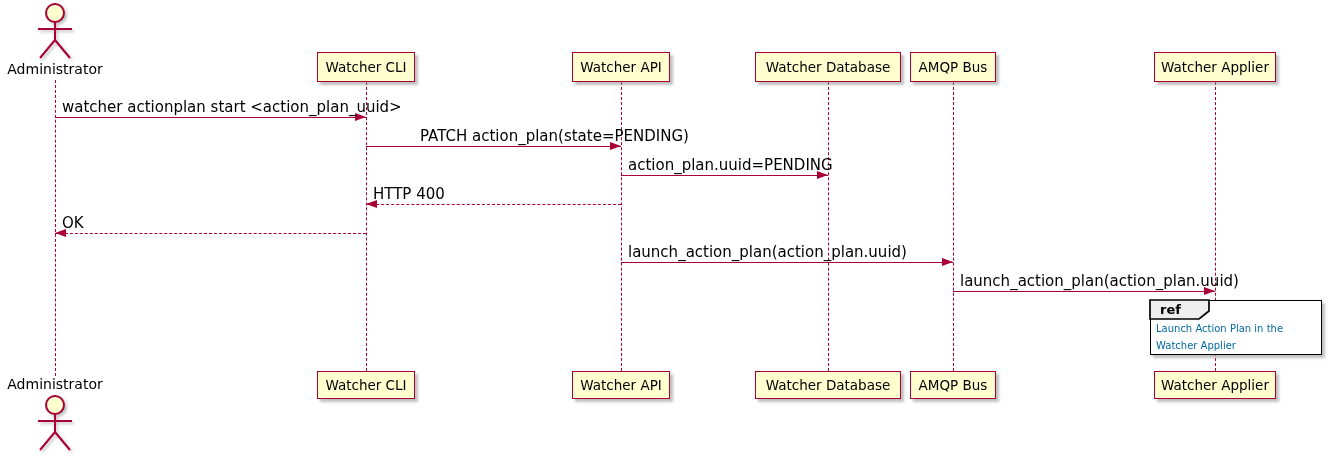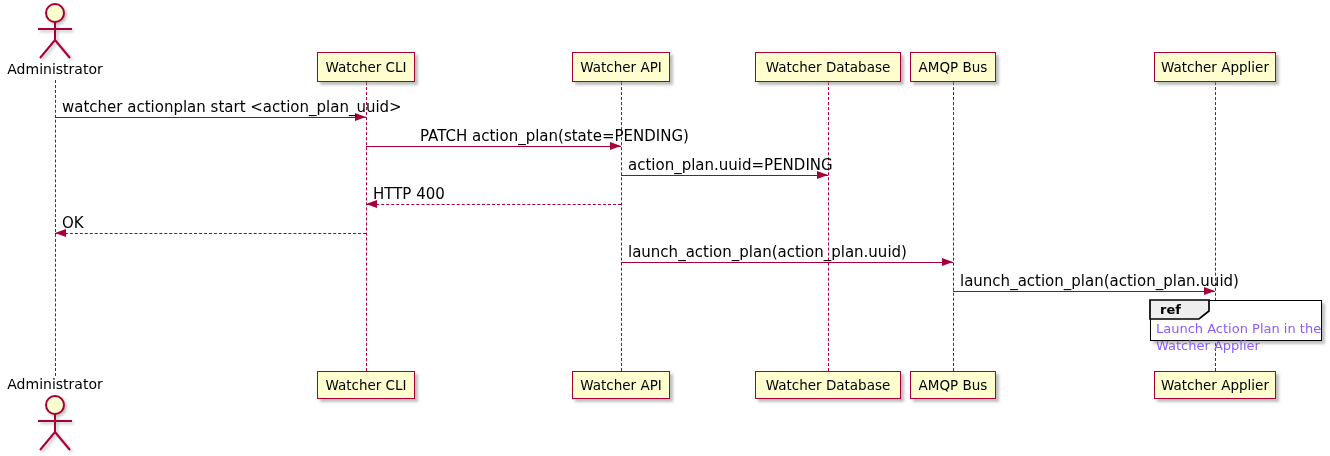--- a/index.html
+++ b/index.html
@@ -63,22 +63,22 @@
   .ref-tab { position: absolute; top: -1.7px; left: -1.7px; }
   .ref-kw {
     position: absolute;
     top: 1px; left: 9px;
     font-size: 13px;
     font-weight: bold;
     color: #000;
   }
   .ref-line {
     position: relative;
-    font-size: 13px;
-    color: #8b5cf6;
+    font-size: 10px;
+    color: #0369a1;
     white-space: nowrap;
     line-height: 17px;
   }
   .ref-body { position: absolute; top: 19px; left: 5px; right: 4px; }
 </style>
 </head>
 <body>
 
 <div id="stage" style="background: rgb(255, 255, 255);">
     <div class="lifeline" style="left: 54.5px; top: 80px; height: 296px; border-left-color: rgb(168, 0, 54);"></div>
@@ -127,21 +127,21 @@
     <div class="pbox" style="left: 317px; top: 52px; width: 98px; height: 30px; background: rgb(254, 254, 206); border-color: rgb(168, 0, 54);">Watcher CLI</div>
     <div class="pbox" style="left: 317px; top: 371px; width: 98px; height: 28px; background: rgb(254, 254, 206); border-color: rgb(168, 0, 54);">Watcher CLI</div>
     <div class="pbox" style="left: 572px; top: 52px; width: 98px; height: 30px; background: rgb(254, 254, 206); border-color: rgb(168, 0, 54);">Watcher API</div>
     <div class="pbox" style="left: 572px; top: 371px; width: 98px; height: 28px; background: rgb(254, 254, 206); border-color: rgb(168, 0, 54);">Watcher API</div>
     <div class="pbox" style="left: 755px; top: 52px; width: 146px; height: 30px; background: rgb(254, 254, 206); border-color: rgb(168, 0, 54);">Watcher Database</div>
     <div class="pbox" style="left: 755px; top: 371px; width: 146px; height: 28px; background: rgb(254, 254, 206); border-color: rgb(168, 0, 54);">Watcher Database</div>
     <div class="pbox" style="left: 910px; top: 52px; width: 86px; height: 30px; background: rgb(254, 254, 206); border-color: rgb(168, 0, 54);">AMQP Bus</div>
     <div class="pbox" style="left: 910px; top: 371px; width: 86px; height: 28px; background: rgb(254, 254, 206); border-color: rgb(168, 0, 54);">AMQP Bus</div>
     <div class="pbox" style="left: 1154px; top: 52px; width: 122px; height: 30px; background: rgb(254, 254, 206); border-color: rgb(168, 0, 54);">Watcher Applier</div>
     <div class="pbox" style="left: 1154px; top: 371px; width: 122px; height: 28px; background: rgb(254, 254, 206); border-color: rgb(168, 0, 54);">Watcher Applier</div>
-    <div class="refbox" style="left: 1150px; top: 300px; width: 172px; height: 41px; border-color: rgb(0, 0, 0);">
+    <div class="refbox" style="left: 1150px; top: 300px; width: 172px; height: 55px; border-color: rgb(0, 0, 0);">
       <div class="ref-tab"><svg width="62" height="21" viewBox="0 0 62 21">
           <path d="M1,1 H60 V12 L50,20 H1 Z" fill="#EEEEEE" stroke="#000000" stroke-width="1.7"></path>
         </svg></div>
       <div class="ref-kw">ref</div>
       <div class="ref-body">
         <div class="ref-line">Launch Action Plan in the</div>
         <div class="ref-line">Watcher Applier</div>
       </div>
     </div>
   </div>

